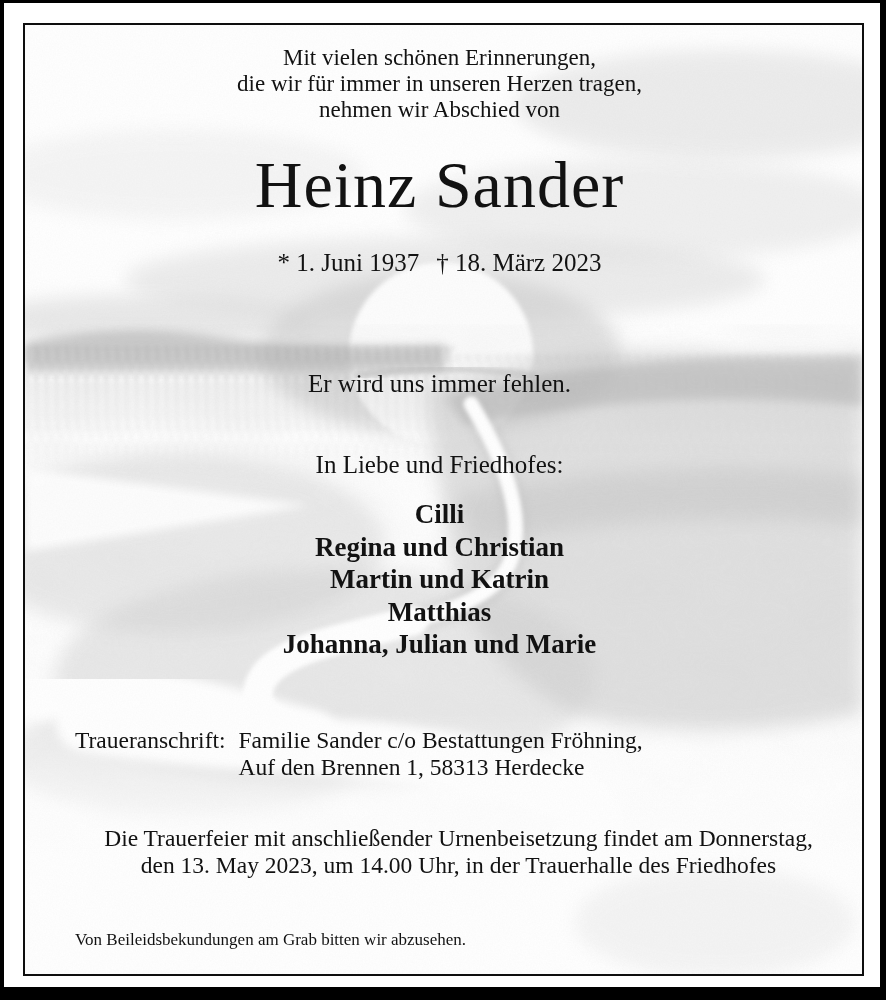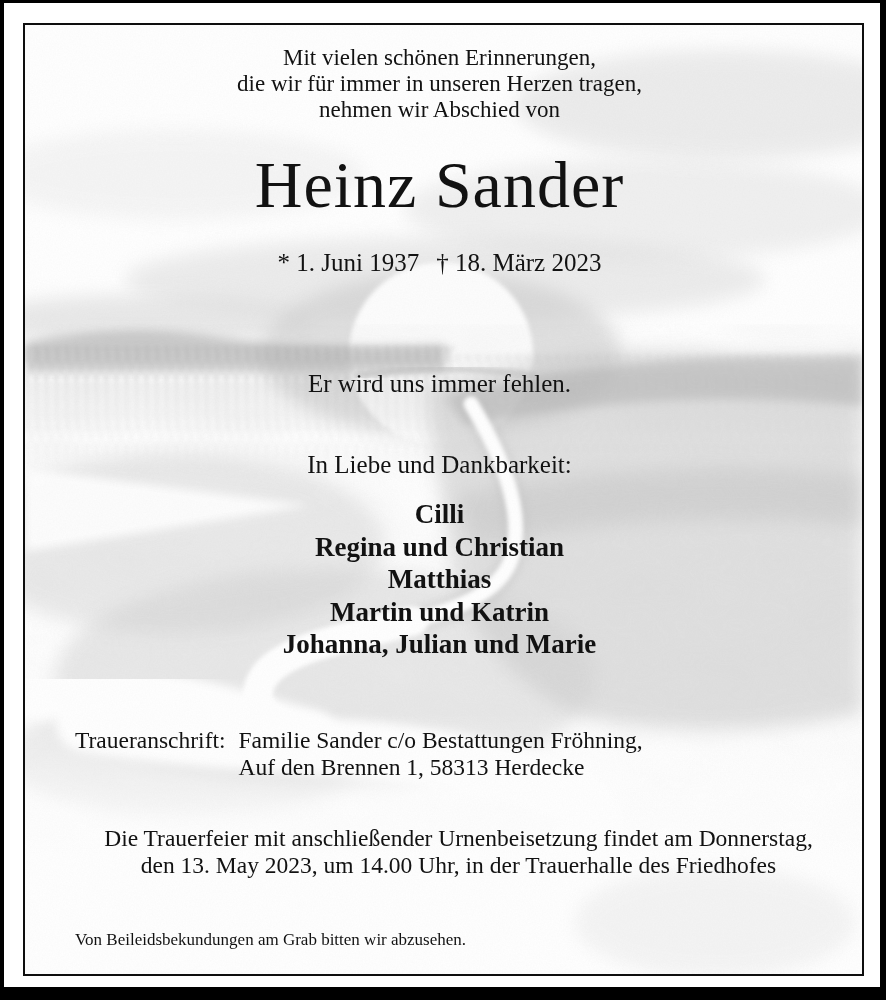--- a/index.html
+++ b/index.html
@@ -134,27 +134,27 @@
 
     <div class="txt center dates">
       <div class="row">
         <span>* 1. Juni 1937</span>
         <span>† 18. März 2023</span>
       </div>
     </div>
 
     <div class="txt center farewell">Er wird uns immer fehlen.</div>
 
-    <div class="txt center closing">In Liebe und Dankbarkeit:</div>
+    <div class="txt center closing">In Liebe und Friedhofes:</div>
 
     <div class="txt center mourners">
       <div class="line">Cilli</div>
       <div class="line">Regina und Christian</div>
+      <div class="line">Martin und Katrin</div>
       <div class="line">Matthias</div>
-      <div class="line">Martin und Katrin</div>
       <div class="line">Johanna, Julian und Marie</div>
     </div>
 
     <div class="txt address">
       <div>Traueranschrift:</div>
       <div>
         <div class="line">Familie Sander c/o Bestattungen Fröhning,</div>
         <div class="line">Auf den Brennen 1, 58313 Herdecke</div>
       </div>
     </div>

